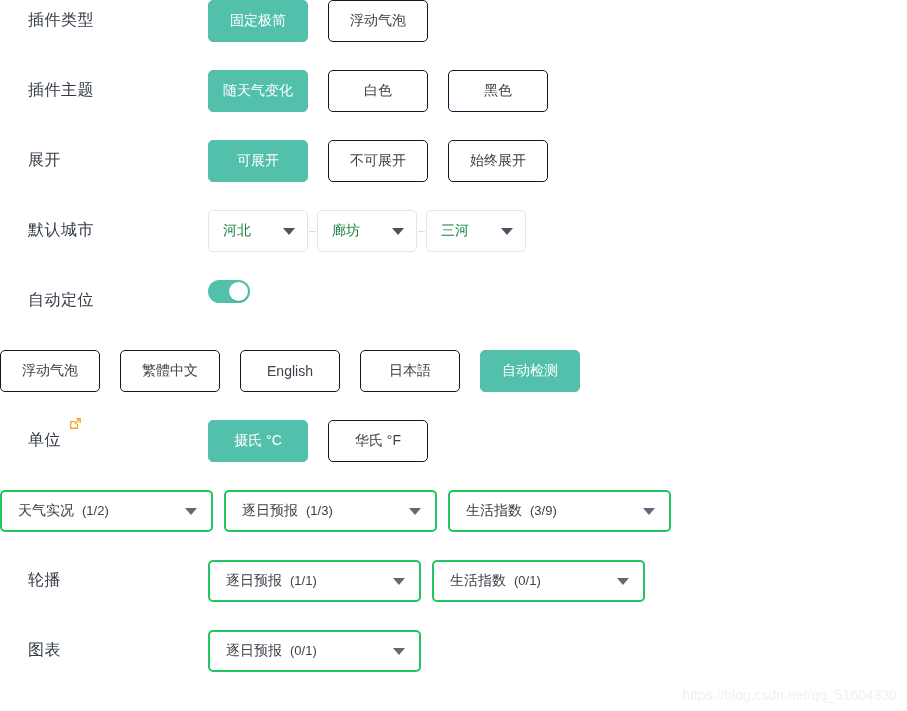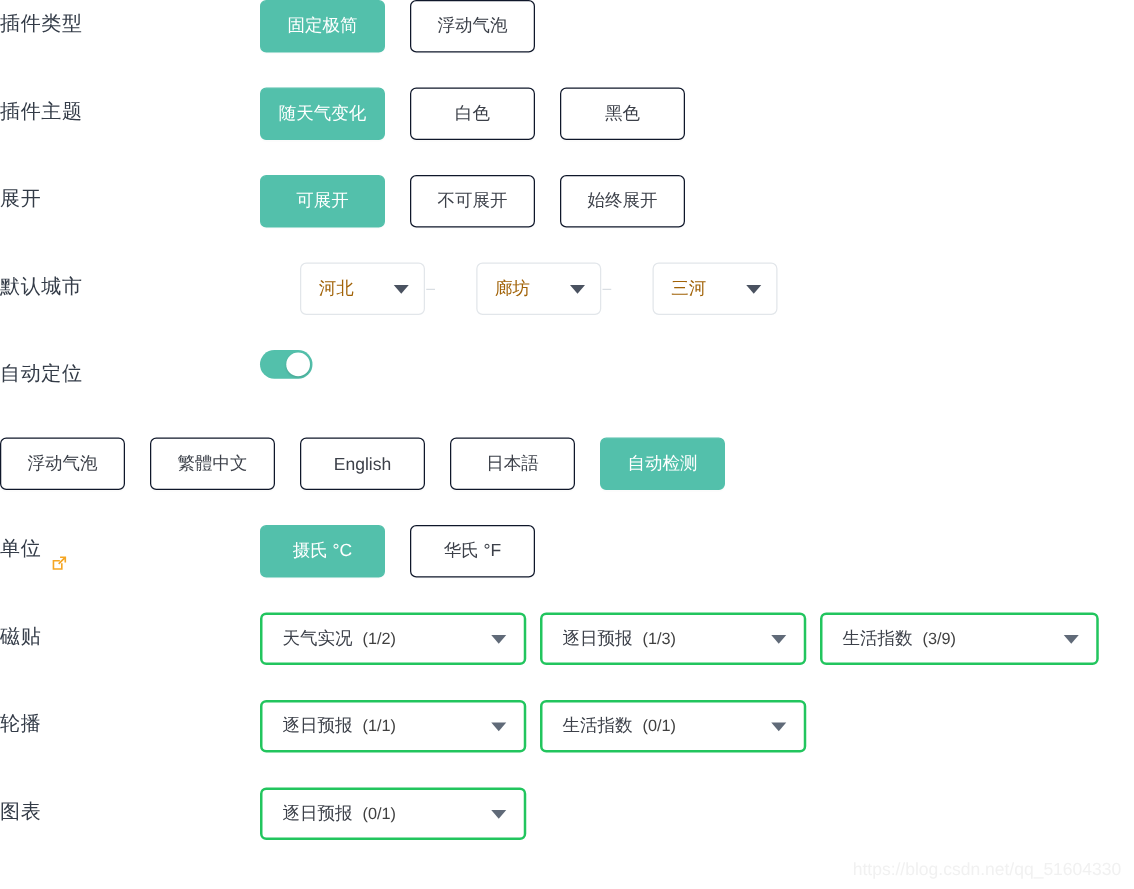--- a/index.html
+++ b/index.html
@@ -24,27 +24,28 @@
   }
 
   .form-row {
     display: flex;
     align-items: flex-start;
     height: 70px;
   }
 
   .row-label {
     width: 208px;
+    padding-left: 28px;
     box-sizing: border-box;
     font-size: 16px;
     color: #333b47;
     line-height: 40px;
     white-space: nowrap;
     display: flex;
-    align-items: flex-end;
+    align-items: flex-start;
     height: 40px;
   }
   .row-label .label-text { letter-spacing: 0.5px; }
 
   .ext-link-icon {
     display: inline-block;
     width: 13px;
     height: 13px;
     margin-left: 8px;
     position: relative;
@@ -98,24 +99,23 @@
     height: 42px;
     box-sizing: border-box;
     border: 1px solid #e2e6ea;
     border-radius: 5px;
     background: #ffffff;
     display: flex;
     align-items: center;
     justify-content: space-between;
     padding: 0 12px 0 14px;
     font-size: 14px;
-    color: #a16207;
+    color: #15803d;
     cursor: pointer;
     white-space: nowrap;
-    margin-left: 32px;
   }
 
   .caret {
     width: 0;
     height: 0;
     border-left: 6px solid transparent;
     border-right: 6px solid transparent;
     border-top: 7px solid #4a5260;
     flex: none;
   }
@@ -262,23 +262,20 @@
             <path d="M7.6 1.2 H12.8 V6.4 H11.4 V3.6 L6.9 8.1 L5.9 7.1 L10.4 2.6 H7.6 Z" fill="#f5a623"></path>
           </svg>
         </span>
       </div>
       <div class="row-controls">
         <button class="opt-btn selected">摄氏 °C</button>
         <button class="opt-btn">华氏 °F</button>
       </div>
     </div>
     <div class="form-row">
-      <div class="row-label">
-        <span class="label-text">磁贴</span>
-      </div>
       <div class="row-controls">
         <div class="wide-select w-213">
           <span class="sel-text">
             <span>天气实况</span>
             <span class="count">(1/2)</span>
           </span>
           <span class="caret light"></span>
         </div>
         <div class="wide-select w-213">
           <span class="sel-text">

